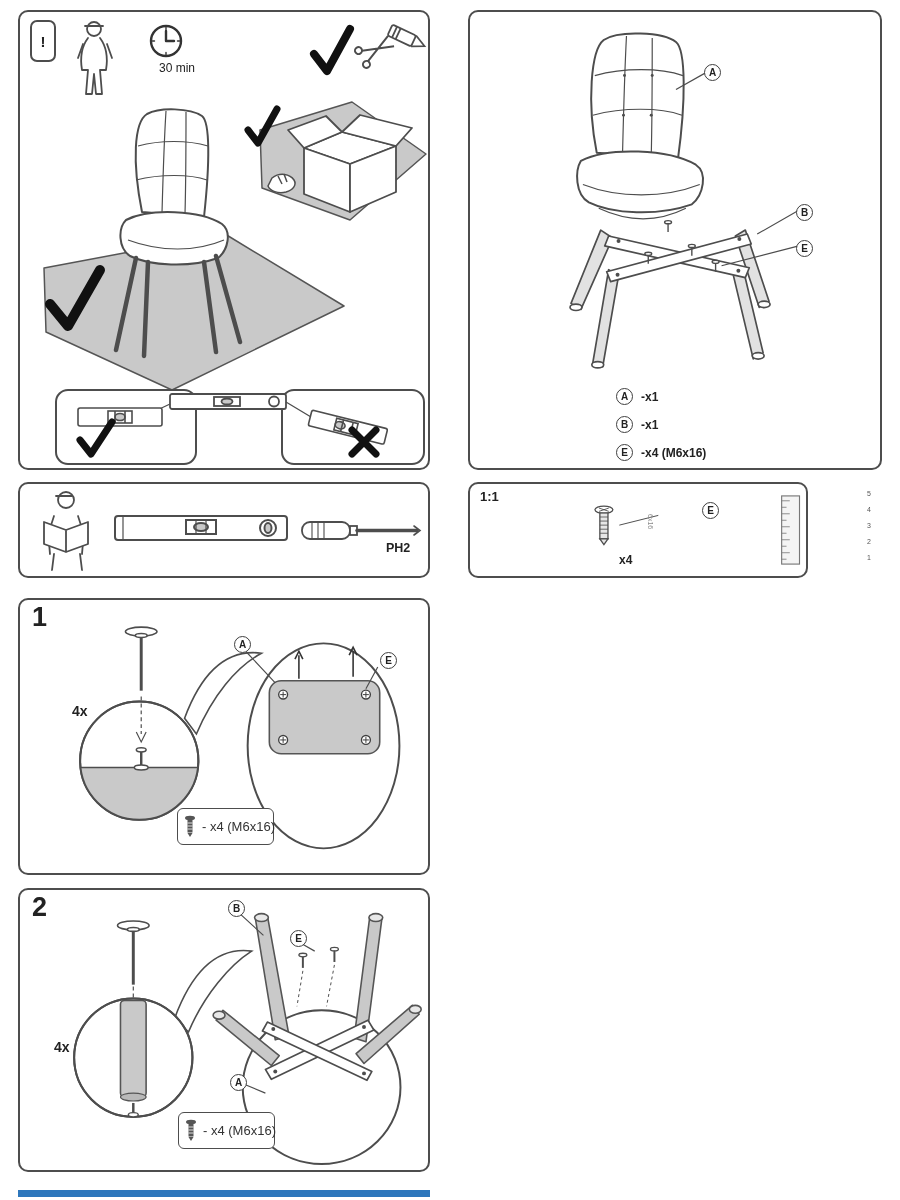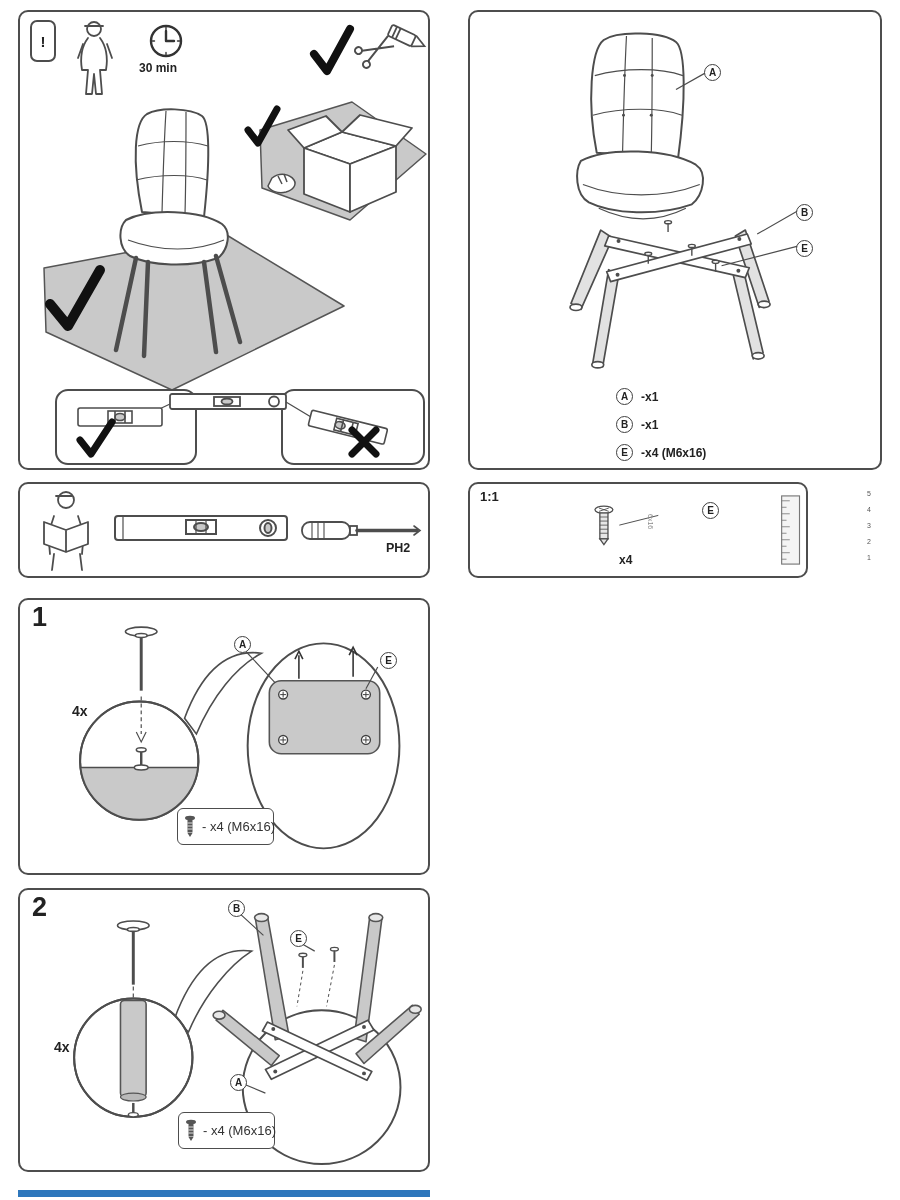--- a/index.html
+++ b/index.html
@@ -29,21 +29,21 @@
 </style>
 </head>
 <body>
 
 <div class="page">
 
   <div class="panel" style="left:18px;top:10px;width:412px;height:460px">
     <div class="warn-tag">
       <span>!</span>
     </div>
-    <span class="lbl" style="left:109px;top:50px;width:58px;text-align:center;font-weight:bold;font-size:12px">30 min</span>
+    <span class="lbl" style="left:128px;top:50px;width:58px;text-align:center;font-weight:normal;font-size:12px">30 min</span>
 
     <svg class="art" viewBox="0 0 408 456">
 
       <g fill="none" stroke="#4d4d4d" stroke-width="1.8" stroke-linecap="round" stroke-linejoin="round">
         <circle cx="74" cy="17" r="7"></circle>
         <path d="M65,14 h18"></path>
         <path d="M68,26 C62,34 60,46 62,58 L68,58 L66,82 L72,82 L74,62 L76,82 L82,82 L80,58 L86,58 C88,46 86,34 80,26"></path>
         <path d="M63,32 l-5,14 m29,-14 l5,14"></path>
       </g>
 

